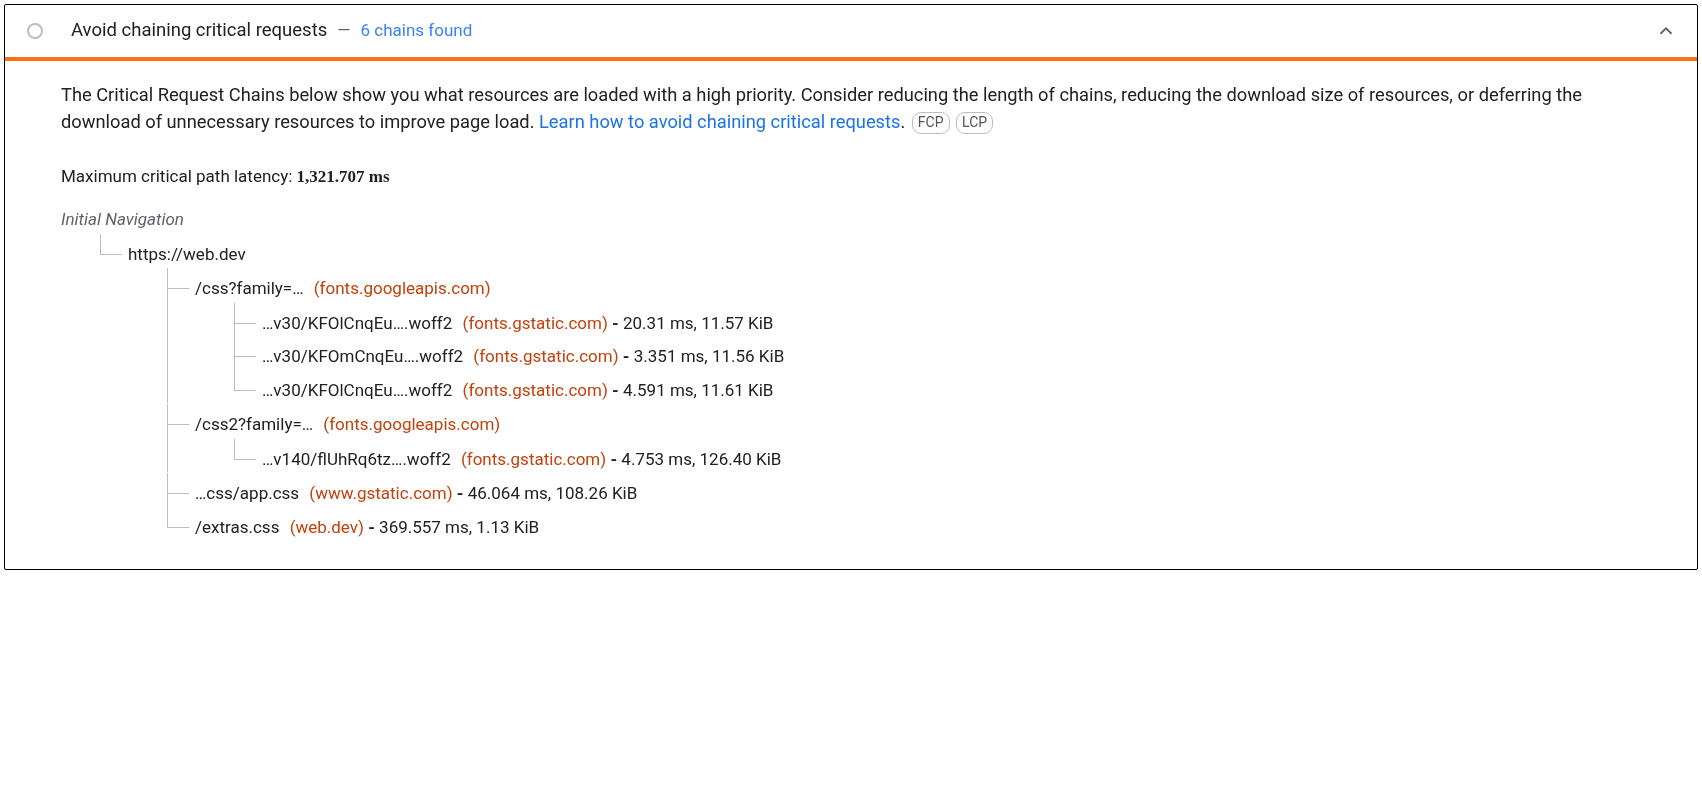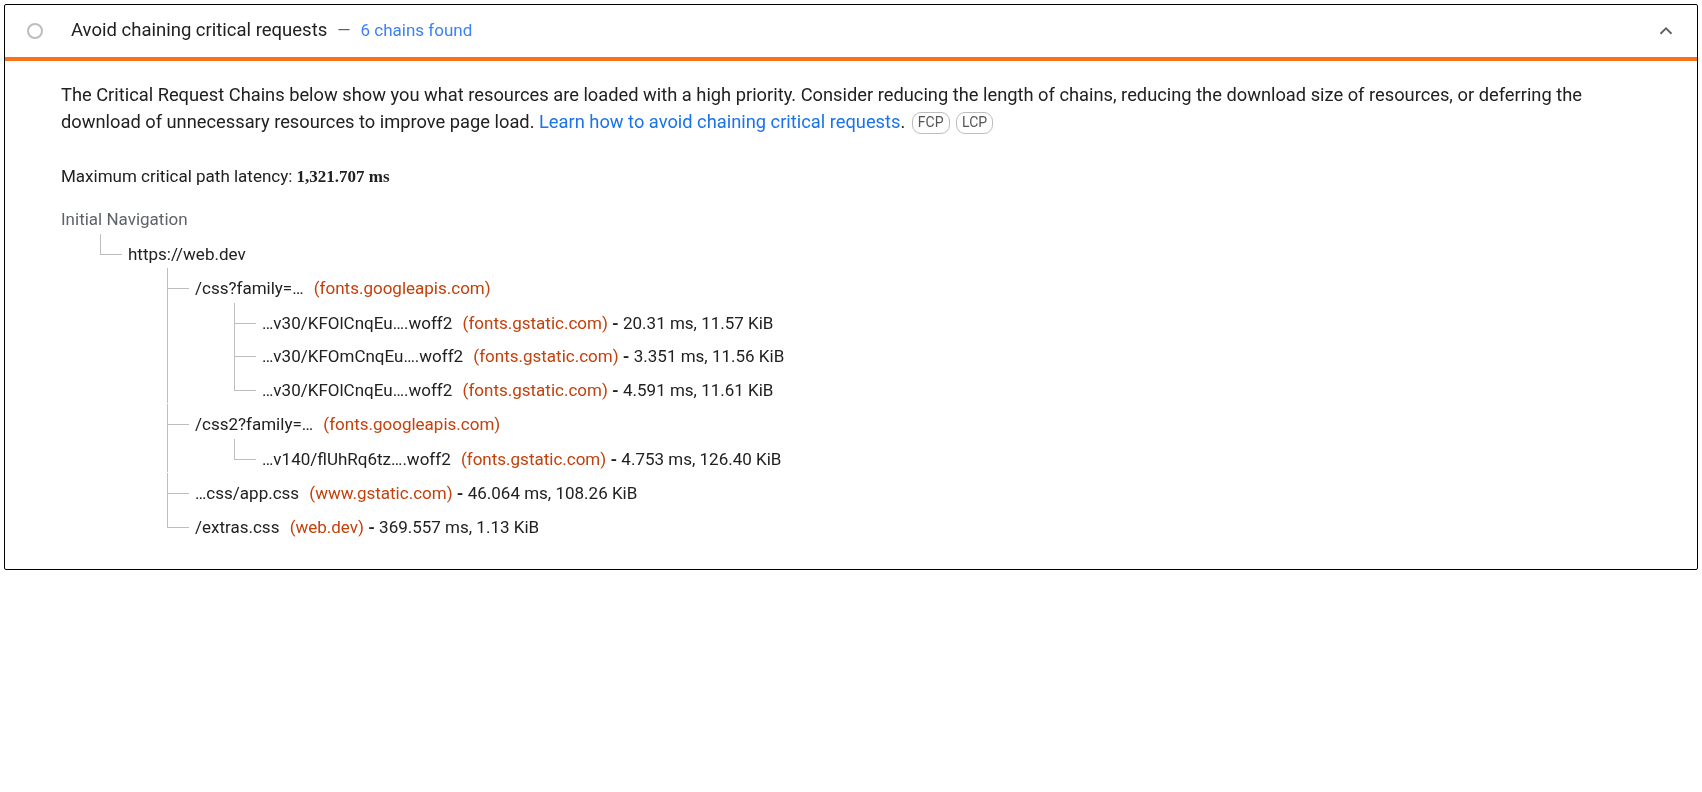--- a/index.html
+++ b/index.html
@@ -49,21 +49,21 @@
     font-size: 14px;
     color: #555;
     vertical-align: 1px;
     margin-left: 2px;
     line-height: 1.4;
   }
   .latency { margin: 28px 0 18px; font-size: 17px;}
   .latency b { font-weight: 700; font-family: Liberation Serif, serif; }
 
   .tree { font-size: 17px; color: #212121; }
-  .root-label { color: #5f6368; margin-bottom: 0; }
+  .root-label { font-style: italic; color: #5f6368; margin-bottom: 0; }
   ul.chain { list-style: none; margin: 1px; padding-left: 38px; }
   ul.chain > li { position: relative; padding: 8px 0 0 28px; }
   
   ul.chain > li::before {
     content: "";
     position: absolute;
     left: 0;
     top: 0;
     bottom: 0;
     border-left: 1px solid #bdbdbd;

